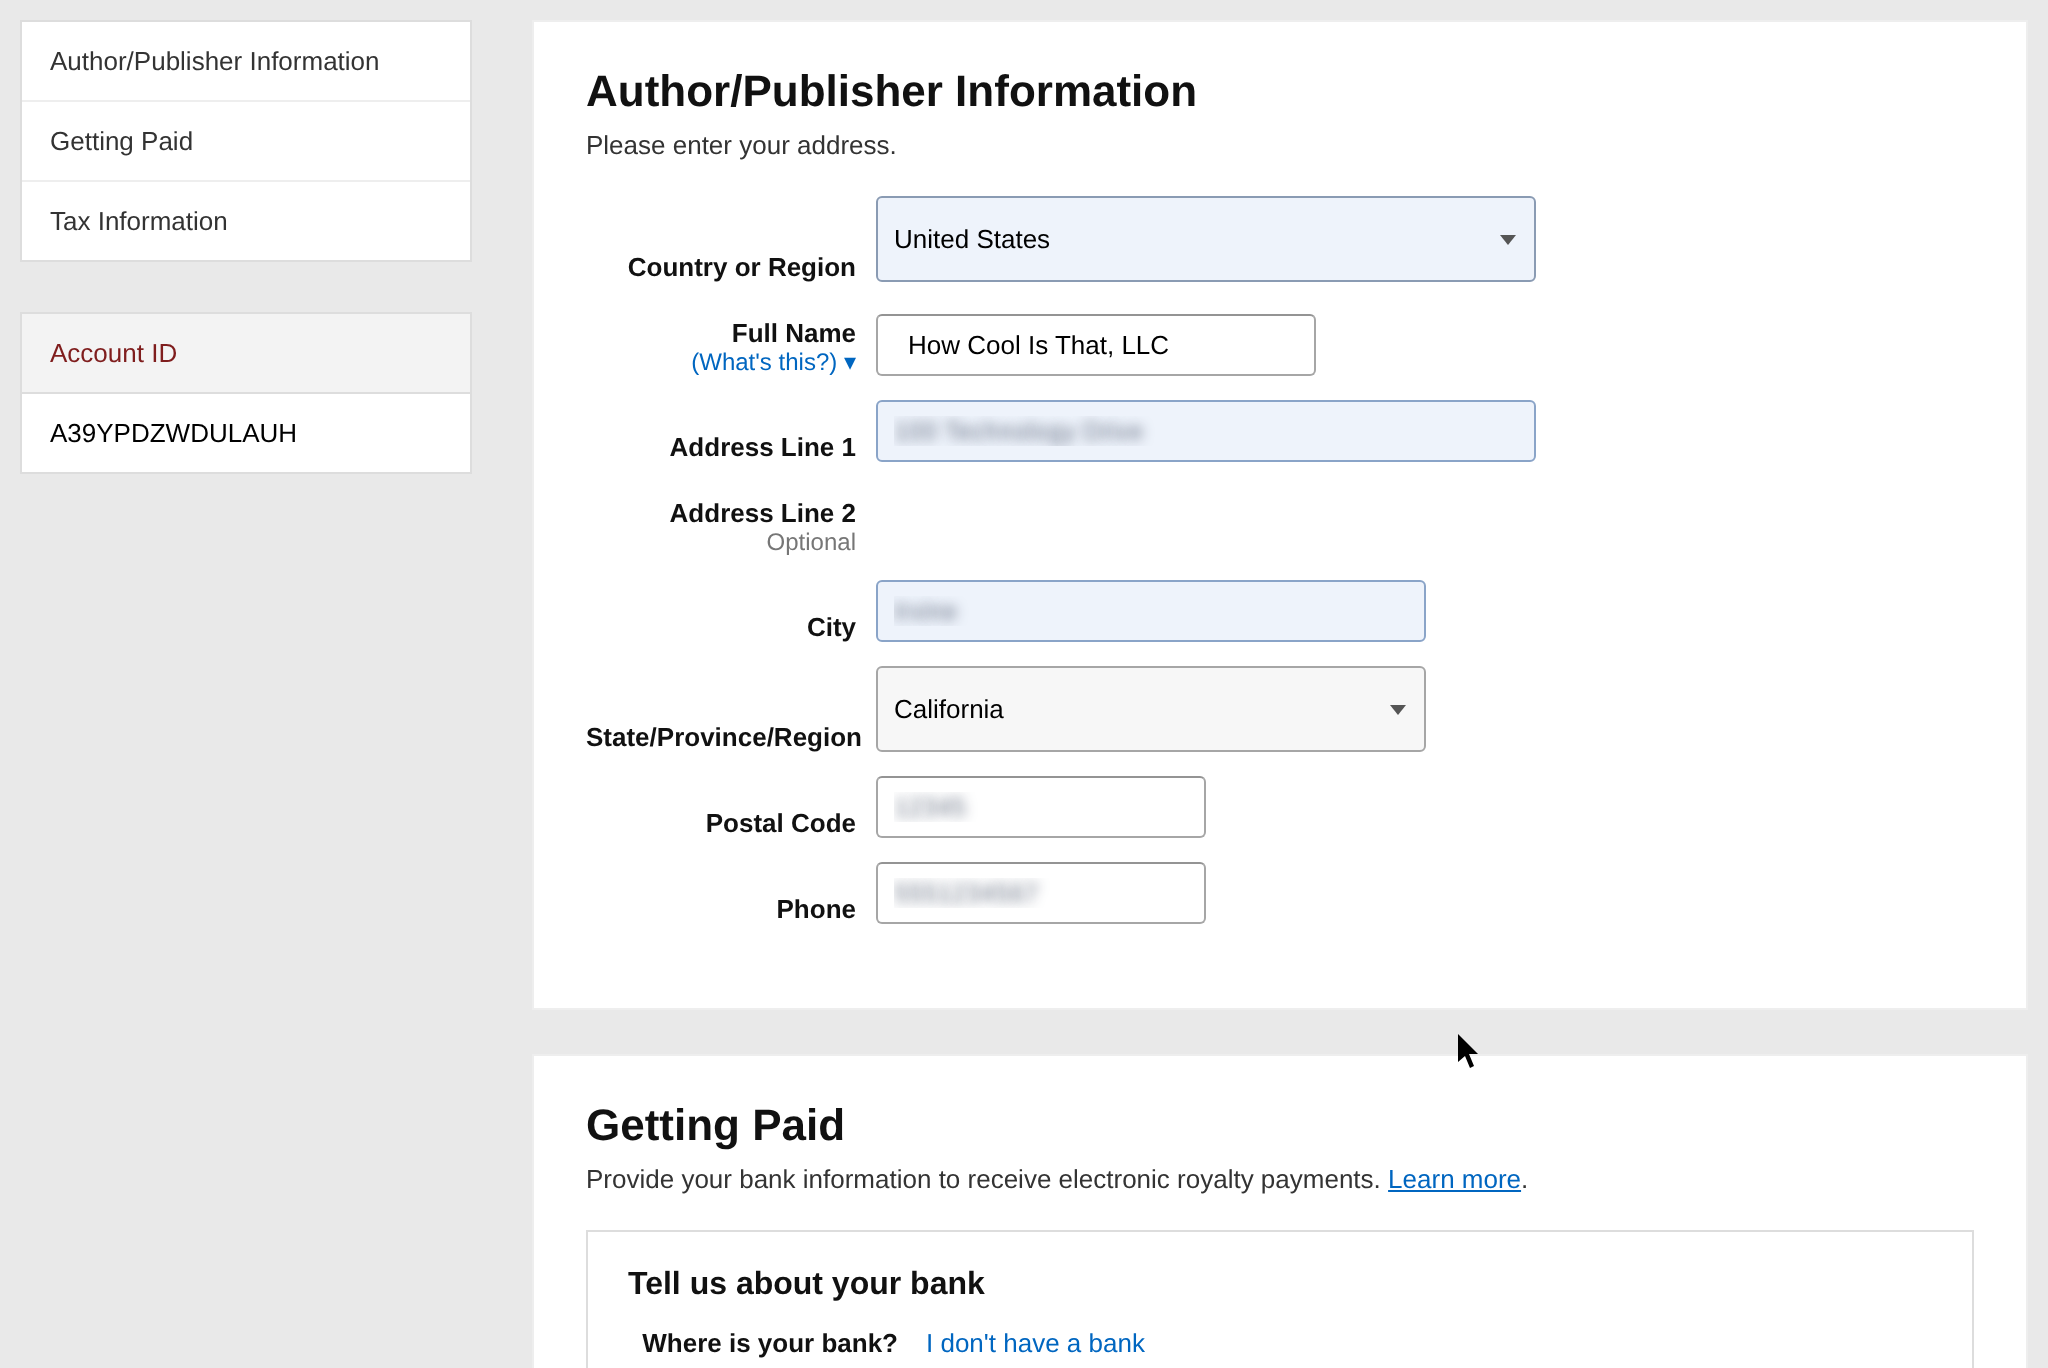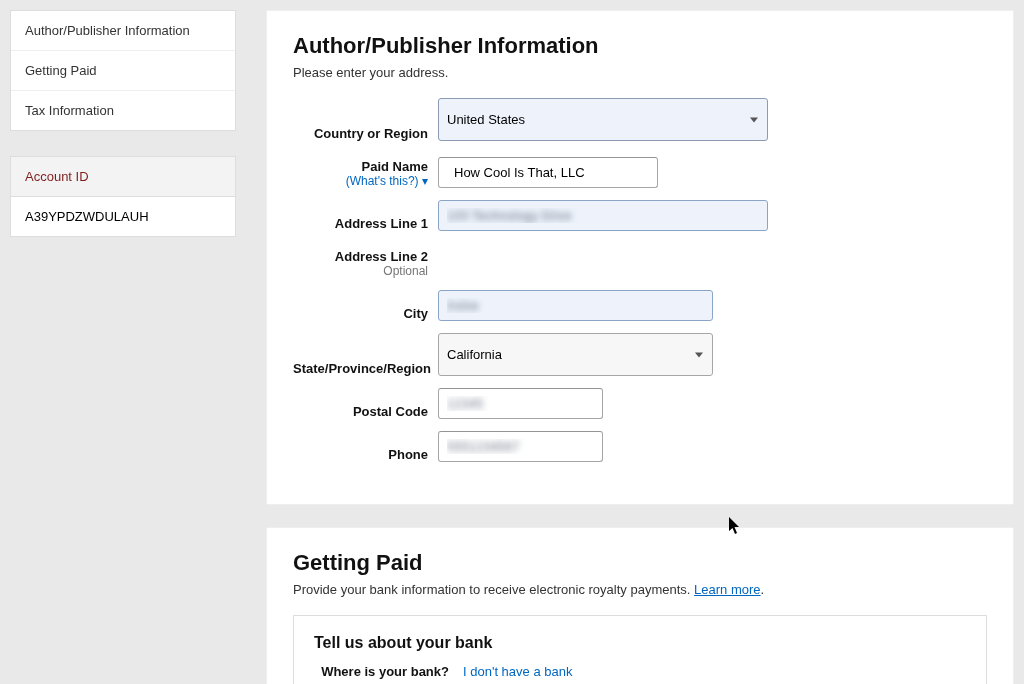--- a/index.html
+++ b/index.html
@@ -199,21 +199,21 @@
           <span class="select-wrap">
             <select class="select-input w330">
               <option>United States</option>
             </select>
           </span>
         </div>
       </div>
 
       <div class="form-row">
         <div class="label-col">
-          <span>Paid Name</span>
+          <span>Full Name</span>
           <span class="hint">
             <span>(What's this?)</span>
             <span>▾</span>
           </span>
         </div>
         <div class="input-col">
           <input class="text-input w220" value="How Cool Is That, LLC" style="">
         </div>
       </div>
 

